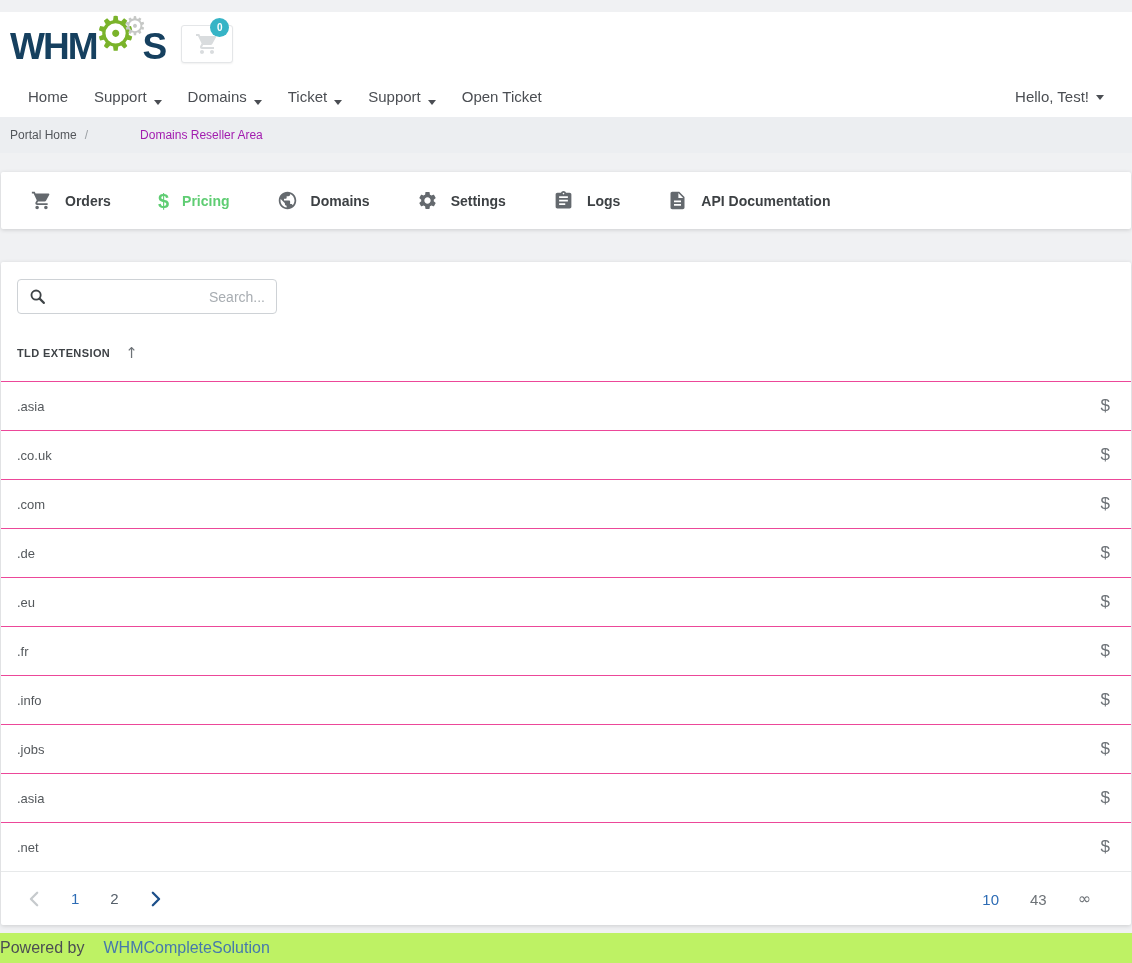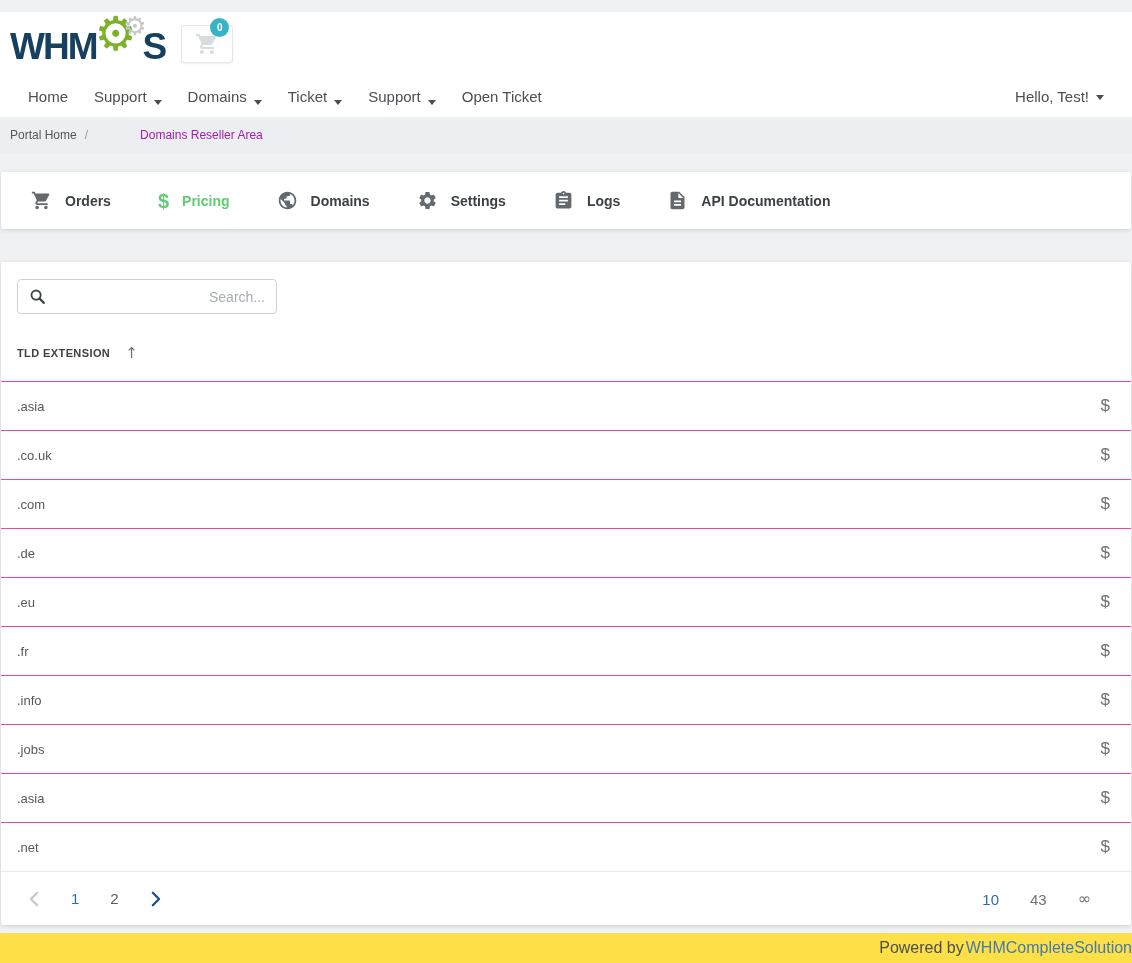--- a/index.html
+++ b/index.html
@@ -72,22 +72,22 @@
   .pg-arrow { display:flex; align-items:center; cursor:pointer; }
   .pg-arrow svg { display:block; }
   .pg-arrow.disabled svg { color:#c6cacd; }
   .pg-arrow.next svg { color:#1c4f8a; }
   .pg-num { cursor:pointer; color:#555f6a; }
   .pg-num.current { color:#2d6cb5; }
   .pg-size { cursor:pointer; color:#6d7277; }
   .pg-size.current { color:#2d6cb5; }
   .pg-size.inf { font-family:"DejaVu Sans",sans-serif; font-size:16px; }
   
-  .footer { flex:0 0 30px; background:#fde047; display:flex; align-items:center; justify-content:flex-end;
-    font-size:16px; color:#4b4e53; gap:2px; }
+  .footer { flex:0 0 30px; background:#bef264; display:flex; align-items:center; justify-content:flex-start;
+    font-size:16px; color:#4b4e53; gap:19px; }
   .footer a { color:#4579ad; text-decoration:none; cursor:pointer; }
 </style>
 </head>
 <body>
 
 <div class="header">
   <div class="header-top">
     <div class="logo">
       <span class="logo-text">WHM</span>
       <span class="logo-gears">

